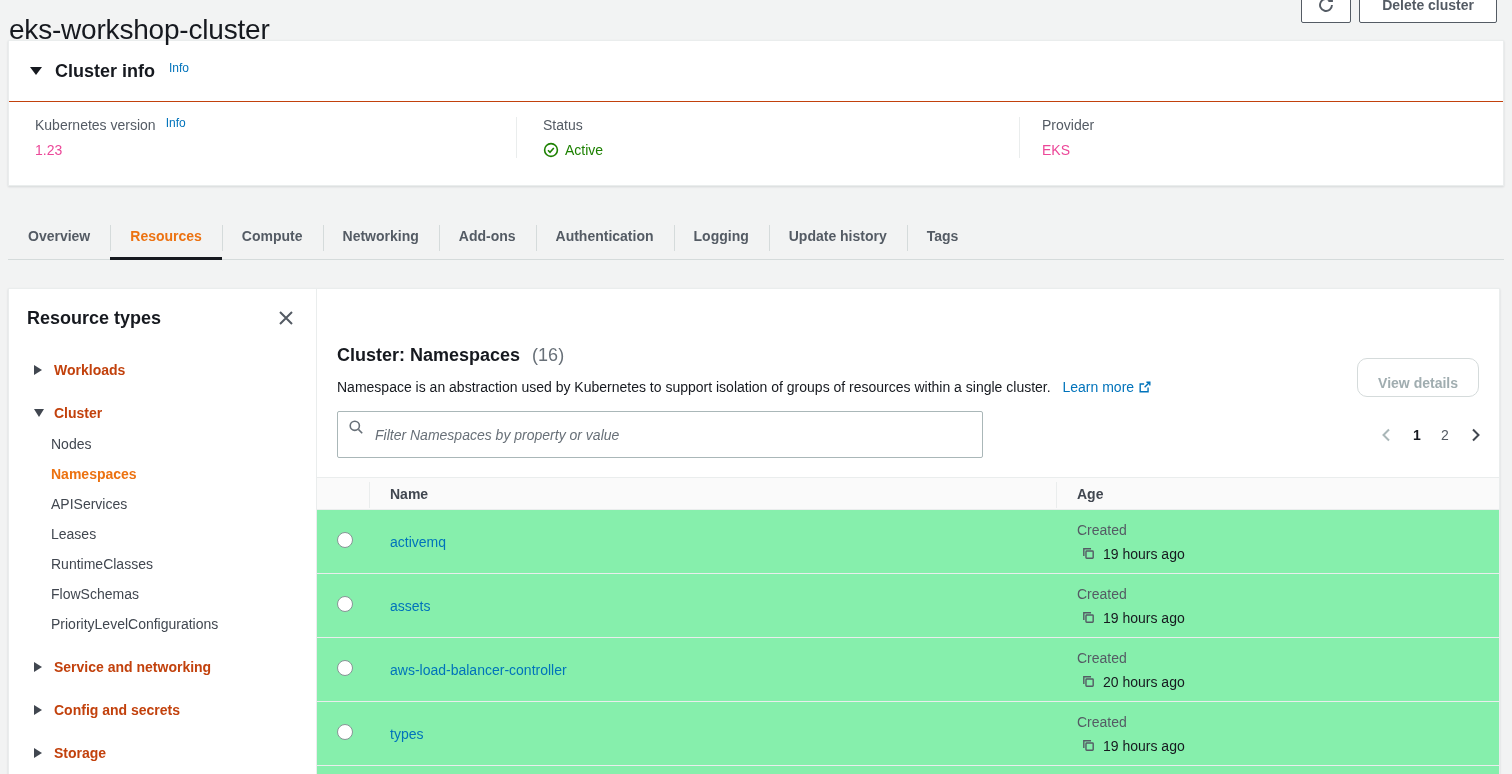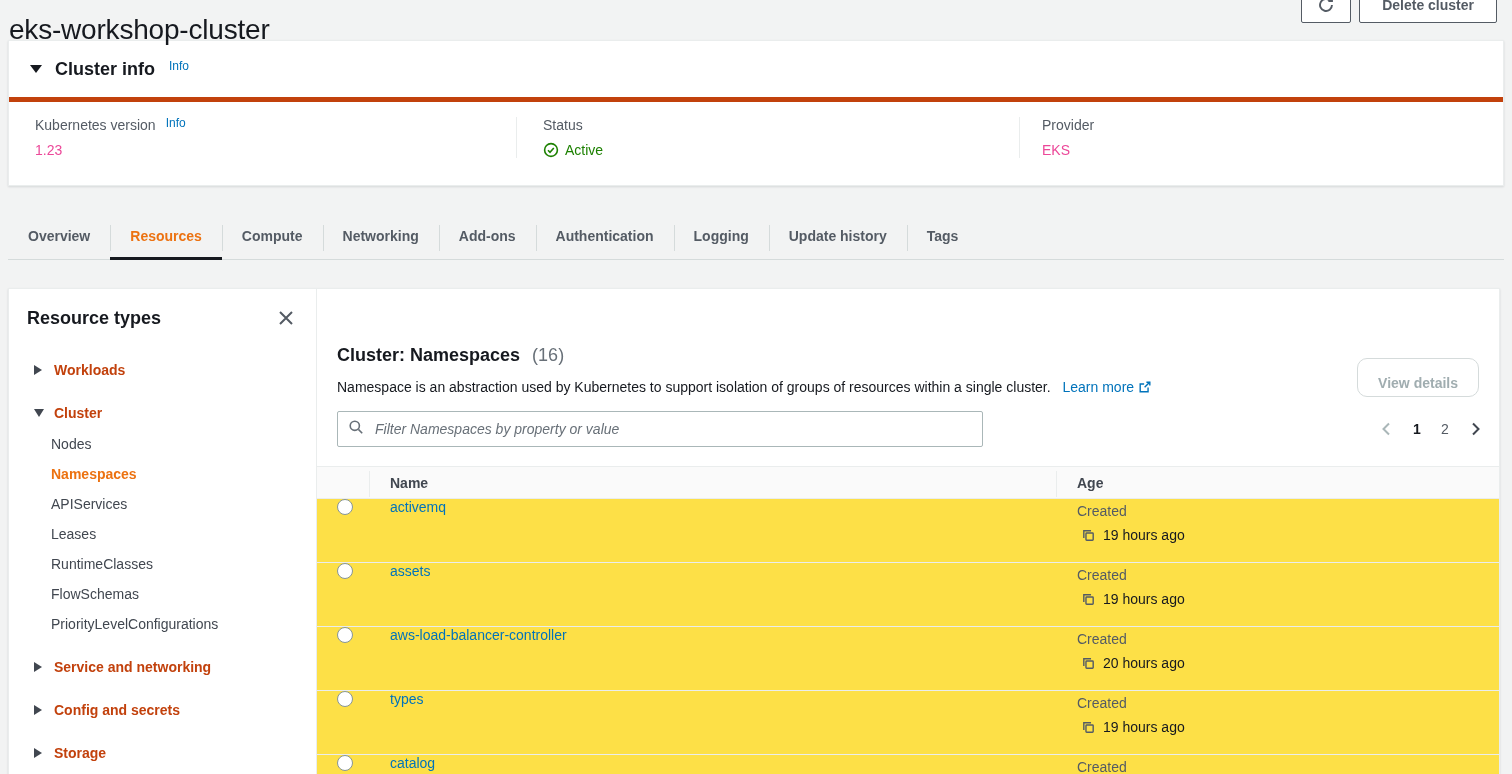--- a/index.html
+++ b/index.html
@@ -28,21 +28,21 @@
   .btn-delete { padding:0 22px; }
 
   
   .card {
     background:#fff; border:1px solid #eaeded;
     box-shadow:0 1px 2px rgba(0,28,36,.12);
   }
   .info-card { margin:0 8px; }
   .info-card-header {
     height:61px; display:flex; align-items:center; padding:0 21px;
-    border-bottom:5px solid #c2410c;
+    border-bottom:1px solid #c2410c;
   }
   .caret-down {
     width:0; height:0; border-left:6px solid transparent; border-right:6px solid transparent;
     border-top:8px solid #16191f;
   }
   .info-card-title { font-size:18px; font-weight:700; margin-left:13px; }
   .info-link {
     color:#0073bb; font-size:12px; font-weight:400; margin-left:14px;
     text-decoration:none; position:relative; top:-3px; cursor:pointer;
   }
@@ -108,21 +108,21 @@
   .ext-icon { display:inline-block; vertical-align:-2px; margin-left:4px; }
   .btn-disabled {
     height:39px; padding:16px 20px; background:#fff; border:1px solid #d5dbdb; border-radius:10px;
     color:#a0adb0; font-weight:700; font-size:14px; cursor:default;
     font-family:"Liberation Sans", sans-serif;
   }
 
   .filter-row { display:flex; align-items:center; margin-top:14px; padding:0 12px 0 20px; }
   .filter-box { position:relative; width:646px; }
   .filter-input {
-    width:100%; height:36px; border:1px solid #aab7b8; border-radius:2px;
+    width:100%; height:47px; border:1px solid #aab7b8; border-radius:2px;
     padding:0 10px 0 37px; font-size:14px; color:#16191f; background:#fff;
     font-family:"Liberation Sans", sans-serif;
   }
   .filter-input::placeholder { font-style:italic; color:#687078; opacity:1; }
   .search-icon { position:absolute; left:11px; top:8px; }
   .pagination { margin-left:auto; display:flex; align-items:center; gap:8px; font-size:14px; }
   .page-arrow { width:24px; height:24px; display:flex; align-items:center; justify-content:center;
     background:none; border:none; padding:0; cursor:pointer; }
   .page-num { width:20px; text-align:center; color:#545b64; cursor:pointer; }
   .page-num.current { color:#16191f; font-weight:700; }
@@ -134,22 +134,22 @@
     background:#fafafa; border-top:1px solid #eaeded; border-bottom:1px solid #eaeded;
     font-weight:700; font-size:14px; color:#414750;
   }
   .cell-sel { width:53px; flex:none; }
   .cell-name { flex:1; position:relative; min-width:0; }
   .cell-age { width:422px; flex:none; position:relative; }
   .thead .cell-name::before, .thead .cell-age::before {
     content:""; position:absolute; left:-21px; top:-4px; height:26px; width:1px; background:#eaeded;
   }
   .trow {
-    display:flex; height:64px; padding-left:20px;
-    border-bottom:1px solid #eaeded; background:#fde047;
+    display:flex; align-items:center; height:64px; padding-left:20px;
+    border-bottom:1px solid #eaeded; background:#86efac;
   }
   .radio {
     width:16px; height:16px; border:1px solid #879596; border-radius:50%; background:#fff;
     display:inline-block; cursor:pointer;
   }
   .name-link { color:#0073bb; text-decoration:none; font-size:14px; cursor:pointer; }
   .created-label { color:#545b64; font-size:14px; line-height:24px; }
   .age-line { display:flex; align-items:center; gap:7px; color:#16191f; font-size:14px; line-height:24px; margin-left:4px; }
 </style>
 </head>

